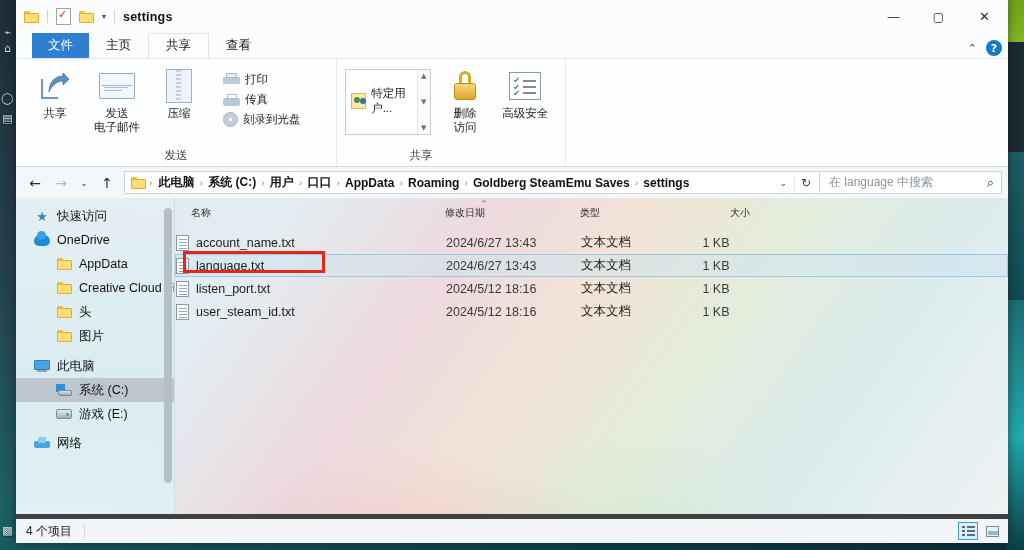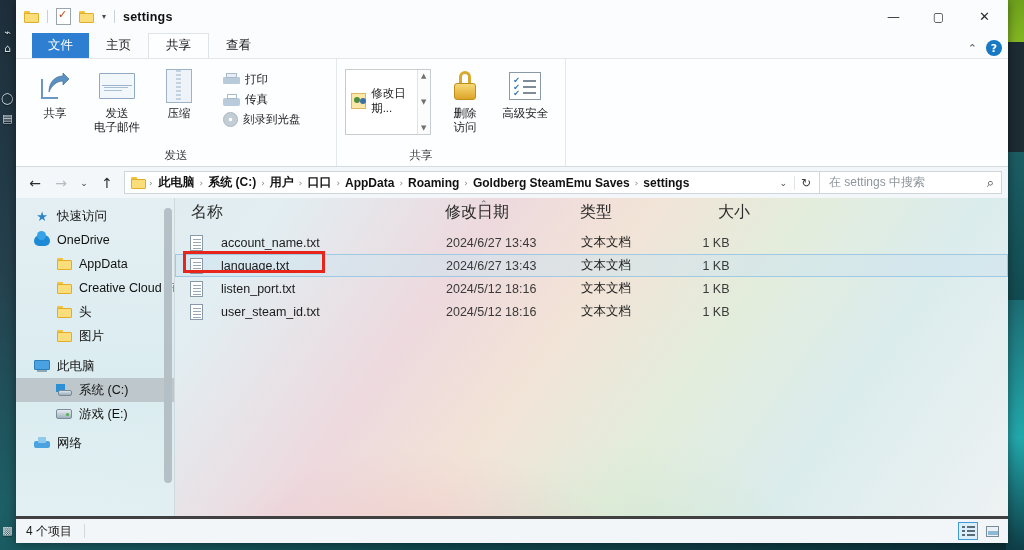--- a/index.html
+++ b/index.html
@@ -212,32 +212,32 @@
   .sb-track{position:absolute;right:2px;top:8px;width:8px;bottom:10px;background:transparent;}
   .sb-thumb{position:absolute;right:2px;top:10px;width:8px;height:275px;
     background:#b4bfc6;border-radius:4px;}
 
   
   .filepane{flex:1;position:relative;z-index:2;min-width:0;display:flex;flex-direction:column;}
   .colhead{height:29px;display:flex;align-items:center;position:relative;
     border-bottom:1px solid rgba(255,255,255,0);}
   .colhead .sortcaret{position:absolute;left:305px;top:1px;font-size:9px;color:#63707a;
     font-family:"DejaVu Sans",sans-serif;}
-  .ch{font-size:16px;color:#2b2b2b;padding-left:0;white-space:nowrap;}
+  .ch{font-size:10px;color:#2b2b2b;padding-left:0;white-space:nowrap;}
   .c-name{width:270px;padding-left:16px;box-sizing:border-box;}
   .c-date{width:135px;}
   .c-type{width:100px;}
   .c-size{width:80px;text-align:right;padding-right:10px;box-sizing:border-box;}
 
   .rows{padding-top:3px;}
   .row{height:23px;display:flex;align-items:center;position:relative;box-sizing:border-box;
     border:1px solid transparent;}
   .row.selected{background:rgba(205,228,239,.55);border:1px solid #9fc9e2;}
   .cell{font-size:12.5px;color:#1b1b1b;white-space:nowrap;}
-  .cell.name{width:270px;display:flex;align-items:center;gap:18px;padding-left:14px;
+  .cell.name{width:270px;display:flex;align-items:center;gap:7px;
     box-sizing:border-box;}
   .cell.date{width:135px;color:#3a3a3a;}
   .cell.type{width:100px;}
   .cell.size{width:80px;text-align:center;padding-right:10px;box-sizing:border-box;color:#3a3a3a;}
   .ic-txt{width:13px;height:16px;flex:0 0 13px;background:#fff;border:1px solid #8a99a8;
     position:relative;box-sizing:border-box;}
   .ic-txt i{position:absolute;left:2px;height:1px;background:#9aa8b5;display:block;width:8px;}
 
   .redbox{position:absolute;left:183px;top:251px;width:142px;height:22px;
     border:3px solid #e8241b;box-sizing:border-box;z-index:5;pointer-events:none;}
@@ -246,21 +246,21 @@
     opacity:.78;z-index:3;pointer-events:none;}
   .wm-logo{width:30px;height:30px;border:3px solid #fff;border-radius:7px;position:relative;
     box-sizing:border-box;}
   .wm-logo:before{content:"";position:absolute;left:6px;top:5px;width:5px;height:15px;background:#fff;}
   .wm-logo:after{content:"";position:absolute;left:13px;top:5px;width:5px;height:15px;background:#fff;
     box-shadow:0 0 0 0 #fff;}
   .wm-text{font-size:25px;color:#fff;letter-spacing:2px;font-weight:bold;
     text-shadow:0 1px 2px rgba(0,0,0,.2);}
 
   
-  .statusbar{height:24px;flex:0 0 auto;background:#f3f6f8;border-top:3px solid #404040;
+  .statusbar{height:24px;flex:0 0 auto;background:#f3f6f8;border-top:5px solid #404040;
     display:flex;align-items:center;padding-left:10px;position:relative;}
   .status-text{font-size:12px;color:#1d1d1d;}
   .status-sep{width:1px;height:14px;background:#d2d8dc;margin-left:12px;}
   .viewbtns{position:absolute;right:6px;top:0;height:24px;display:flex;align-items:center;gap:4px;}
   .vb{width:20px;height:18px;display:flex;align-items:center;justify-content:center;
     box-sizing:border-box;}
   .vb.active{border:1px solid #3f9ad6;background:#daeefb;}
   .vb-details{width:13px;height:11px;position:relative;}
   .vb-details i{position:absolute;left:0;width:3px;height:2px;background:#5b6b78;display:block;}
   .vb-details b{position:absolute;left:5px;width:8px;height:2px;background:#5b6b78;display:block;}
@@ -373,21 +373,21 @@
           </div>
         </div>
         <div class="rgroup-title">发送</div>
       </div>
 
       <div class="rgroup" style="width:228px;">
         <div class="rgroup-body">
           <div class="sharebox">
             <div class="sharebox-list">
               <span class="ic-users"></span>
-              <span class="lbl">修改日期...</span>
+              <span class="lbl">特定用户...</span>
             </div>
             <div class="sb-scroll">
               <span class="sb-arrow">▲</span>
               <span class="sb-arrow">▼</span>
               <span class="sb-arrow">▼</span>
             </div>
           </div>
 
           <div class="bigbtn" style="margin-left:6px;">
             <div class="bigicon">
@@ -443,21 +443,21 @@
           <span class="crumb-sep">›</span>
           <span class="crumb">Goldberg SteamEmu Saves</span>
           <span class="crumb-sep">›</span>
           <span class="crumb">settings</span>
         </div>
         <div class="addr-caret">⌄</div>
         <div class="addr-refresh">↻</div>
       </div>
 
       <div class="searchbox">
-        <span class="ph">在 settings 中搜索</span>
+        <span class="ph">在 language 中搜索</span>
         <span class="search-ic">⌕</span>
       </div>
     </div>
 
     <div class="main">
 
       <div class="sidebar">
         <div class="nav-item">
           <span class="nav-ic">
               <span class="ic-star">★</span>

